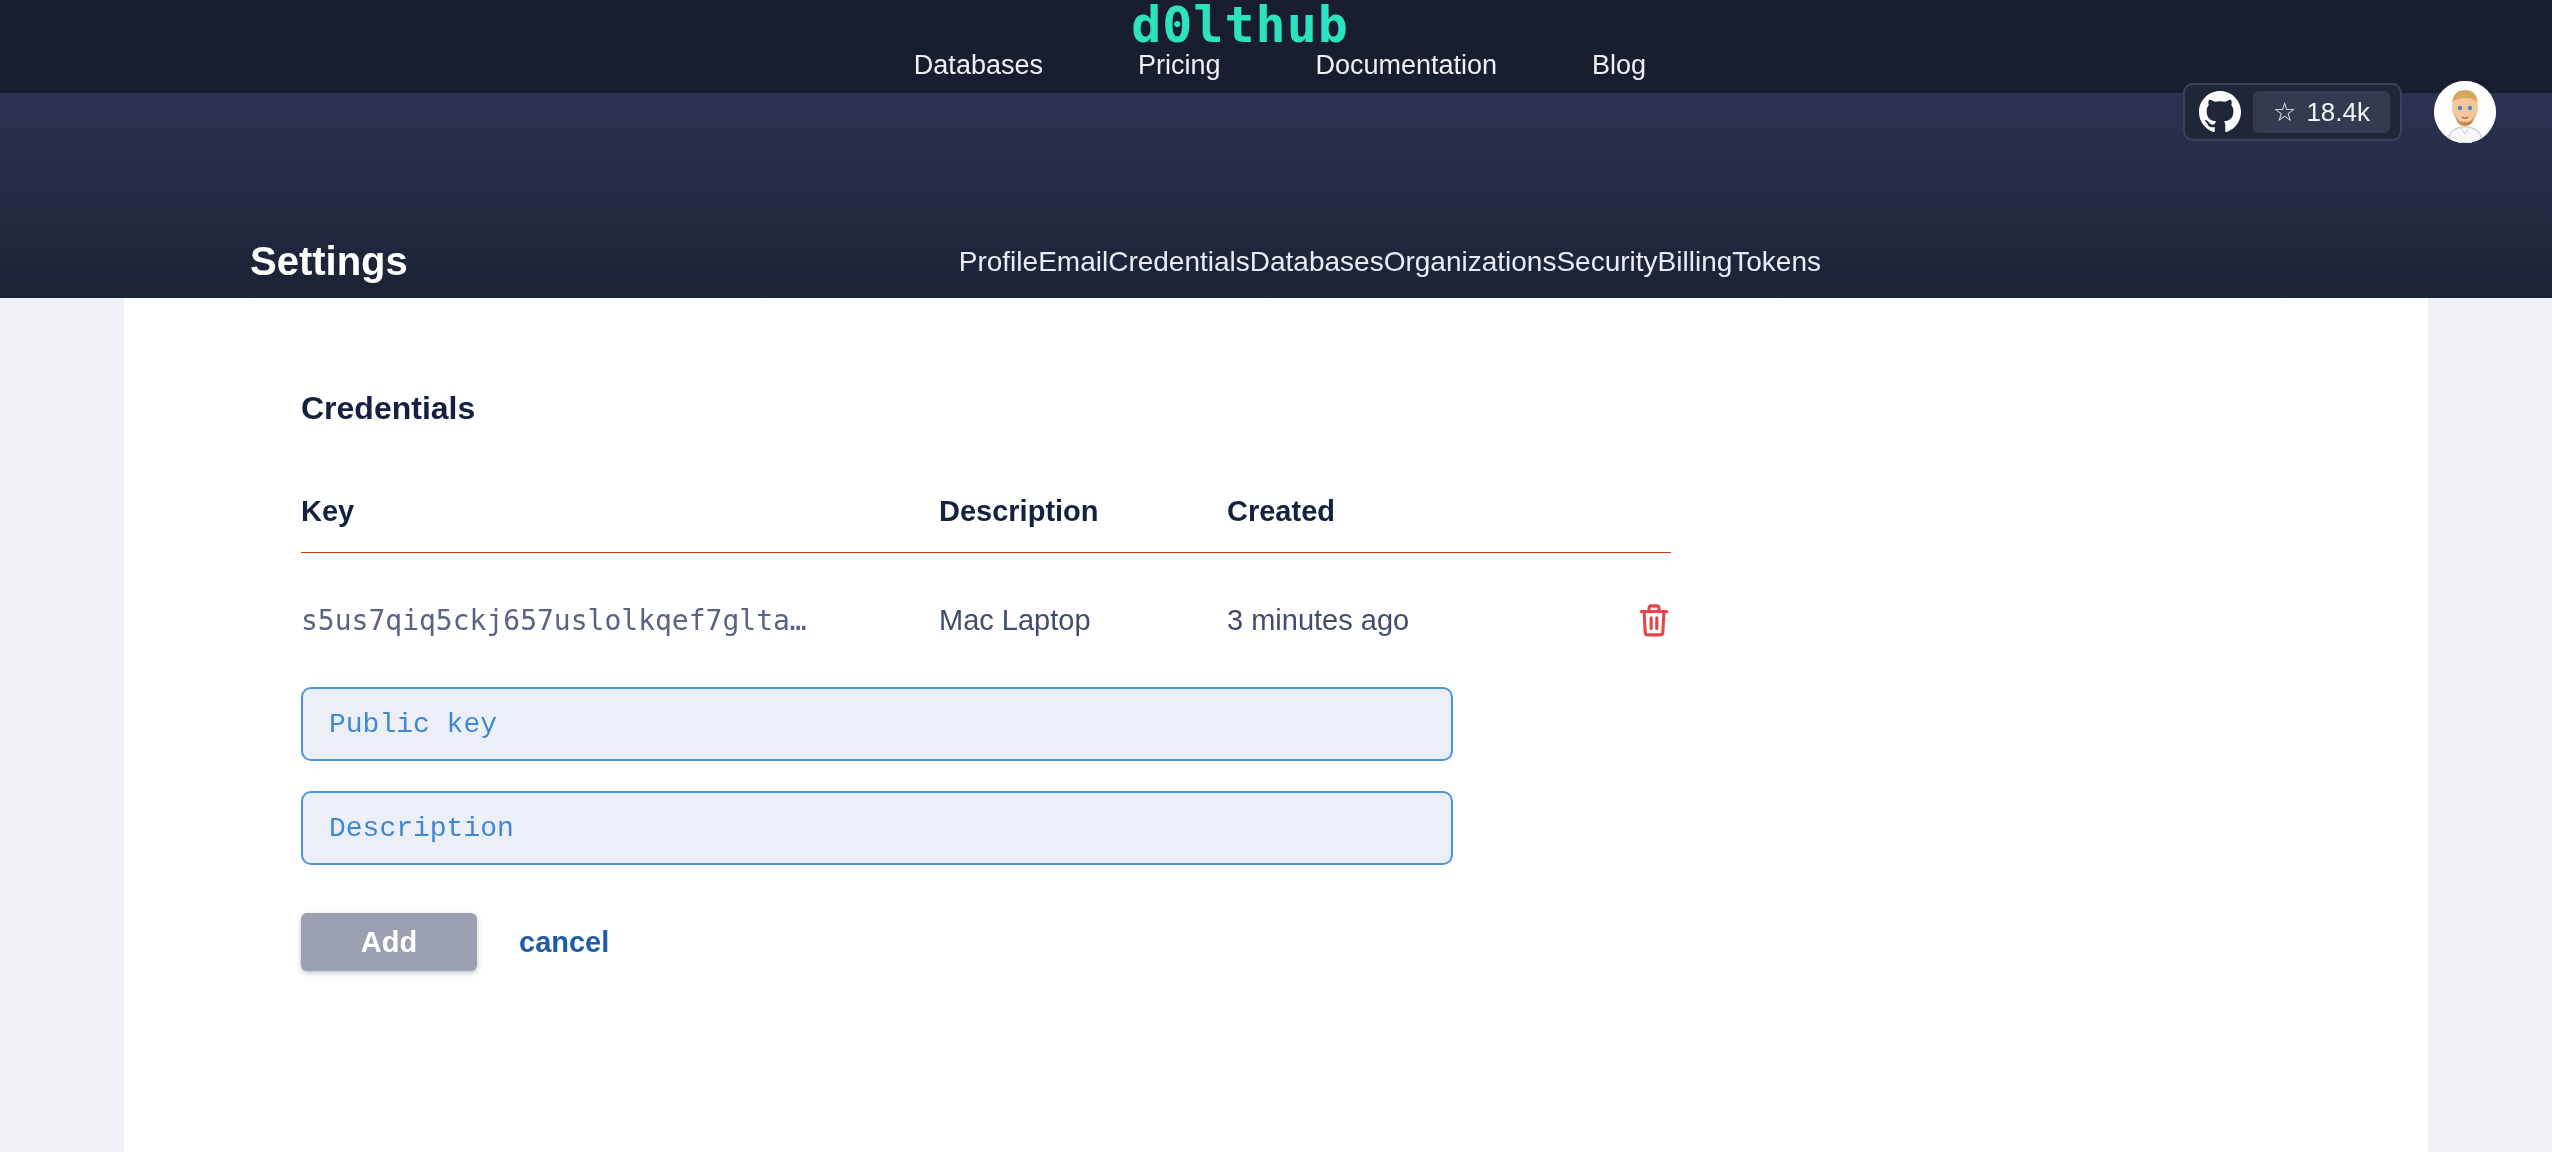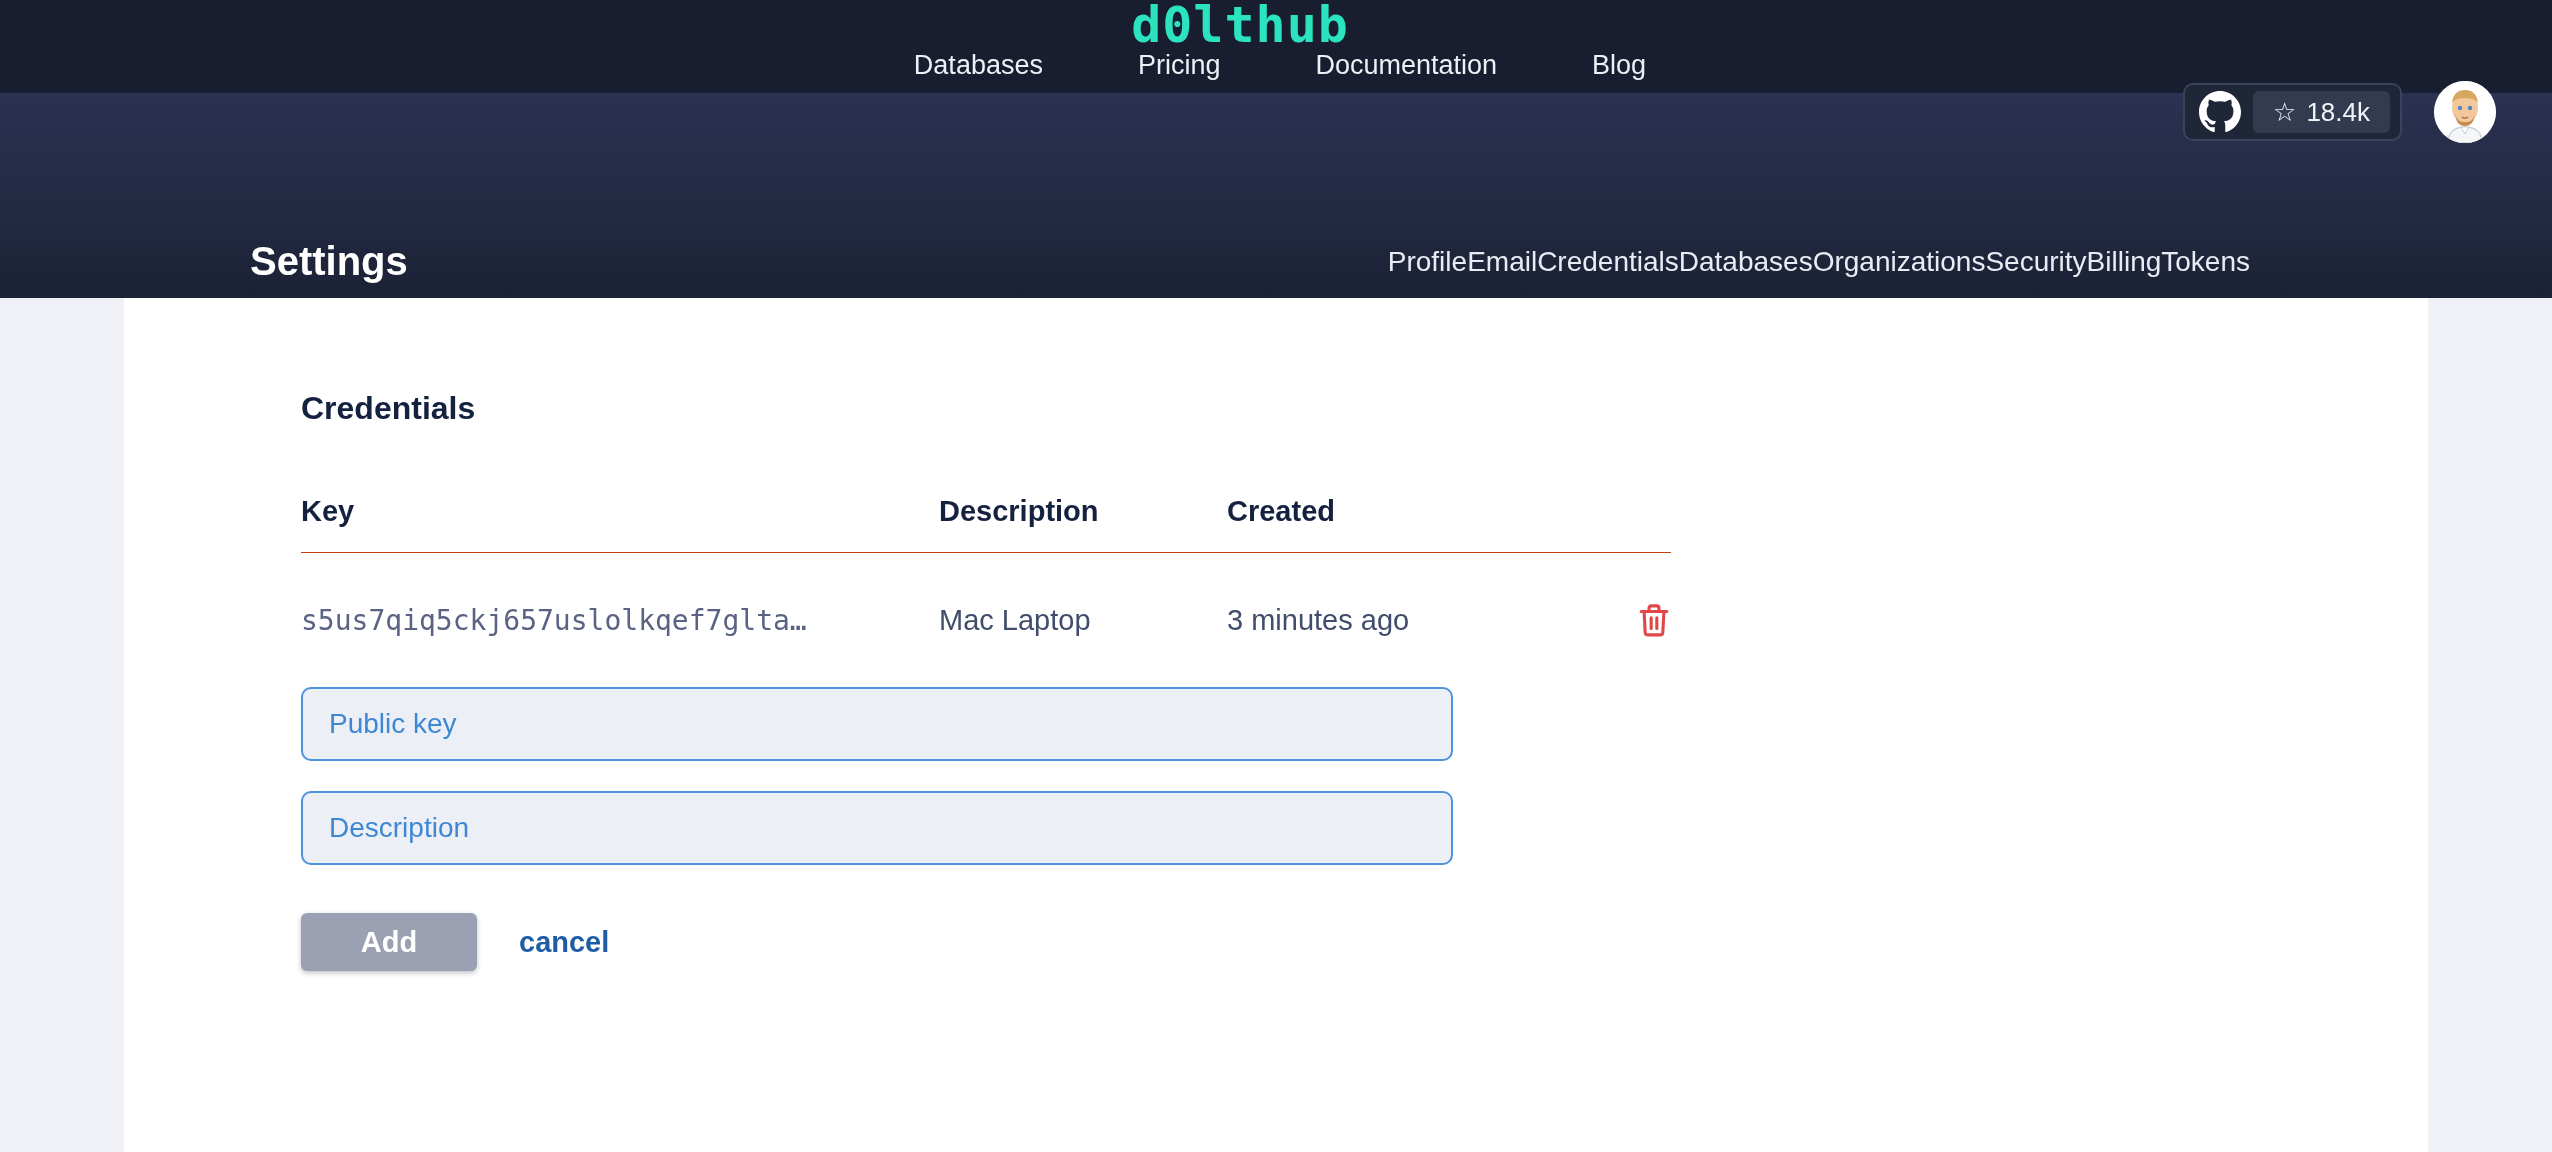--- a/index.html
+++ b/index.html
@@ -38,21 +38,21 @@
   }
 
   
   .hero {
     height:205px;
     background:linear-gradient(180deg,#2b3252 0%, #232a43 55%, #1b2235 100%);
     display:flex; align-items:flex-end; padding:0 0 14px 250px;
   }
   .hero-row { display:flex; align-items:center; width:2000px; }
   .hero-title { color:#ffffff; font-size:40px; font-weight:700; margin-right:122px; }
-  .tabs { display:flex; justify-content:flex-end; flex:1; max-width:1730px; }
+  .tabs { display:flex; justify-content:center; flex:1; max-width:1730px; }
   .tab { color:#e9ecf3; font-size:28px; cursor:pointer; white-space:nowrap; }
 
   
   .page { height:854px; background:#eff1f6; }
   .card {
     width:2304px; height:100%; margin:0 auto; background:#ffffff;
     padding:92px 0 0 177px;
   }
   .section-heading { font-size:32px; font-weight:700; color:#14213f; }
   .creds-heading { margin-bottom:68px; }
@@ -73,21 +73,21 @@
     white-space:nowrap; overflow:hidden;
   }
   .txt-cell { font-size:29px; color:#414d6b; }
   .trash-btn { justify-self:end; cursor:pointer; background:none; border:none; line-height:0; }
 
   .add-heading { margin-top:82px; margin-bottom:46px; }
   .cred-input {
     display:block; width:1152px; height:74px;
     background:#edeff7; border:2.5px solid #4c95de; border-radius:10px;
     padding:0 26px; font-size:28px; color:#2c4a6e;
-    font-family:Liberation Sans, sans-serif;
+    font-family:Liberation Mono, monospace;
     outline:none; margin-bottom:30px;
   }
   .cred-input::placeholder { color:#3e88d3; opacity:1; }
 
   .btn-row { display:flex; align-items:center; margin-top:48px; }
   .add-btn {
     width:176px; height:58px; border:none; border-radius:6px;
     background:#9ba1b3; color:#ffffff; font-size:29px; font-weight:700;
     font-family:"Liberation Sans","DejaVu Sans",sans-serif;
     box-shadow:0 2px 5px rgba(40,45,60,.3); cursor:pointer; margin-right:42px;

